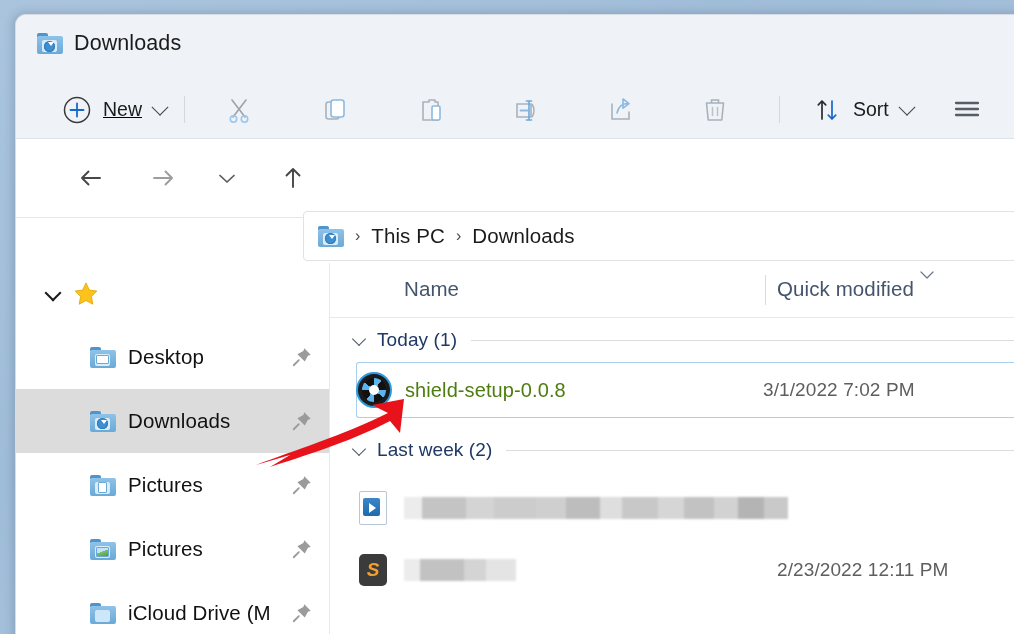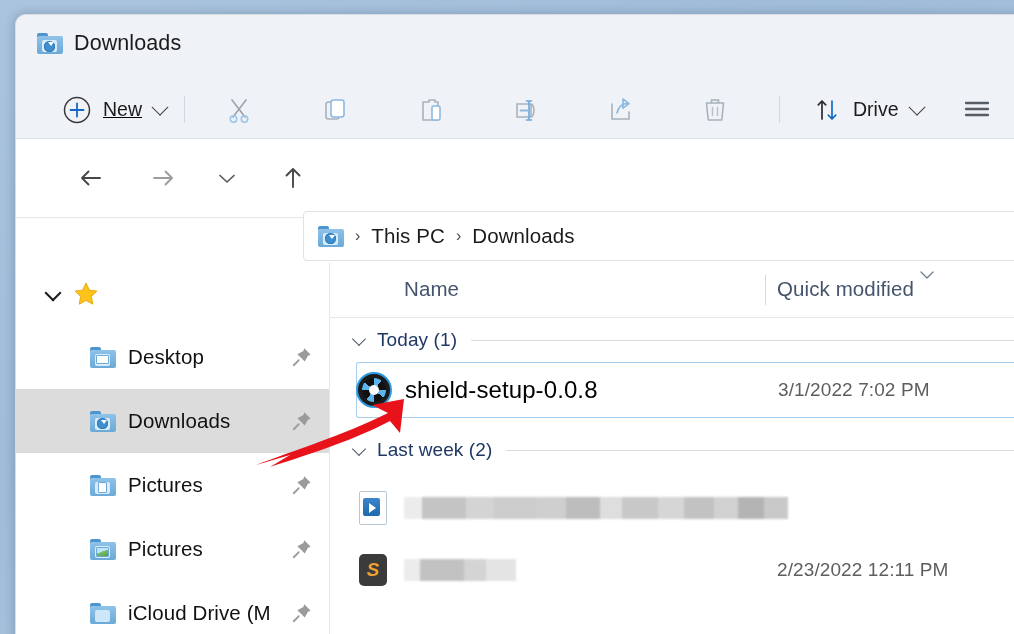--- a/index.html
+++ b/index.html
@@ -314,32 +314,32 @@
     width: calc(100% - 26px);
   }
   .file-icon-slot {
     width: 34px; height: 34px;
     margin-left: 26px; margin-right: 14px;
     flex: 0 0 auto;
     display: flex; align-items: center; justify-content: center;
   }
   .file-row.selected .file-icon-slot { margin-left: 0; }
   .file-name {
-    font-size: 24px;
-    color: #000000;
+    font-size: 20px;
+    color: #4d7c0f;
     letter-spacing: 0.1px;
   }
   .file-date {
     position: absolute;
     left: 447px;
     font-size: 19px;
     color: #5e5e5e;
     letter-spacing: 0.1px;
   }
-  .file-row.selected .file-date { left: 421px; }
+  .file-row.selected .file-date { left: 406px; }
 
   
   .blur-wrap { display: flex; align-items: center; filter: blur(1.1px); }
   .blur-wrap span { display: block; height: 22px; }
 
   
   .ico-shield {
     width: 32px; height: 32px; border-radius: 50%;
     background: #1b1b1b;
     box-shadow: 0 0 0 2px #2d9ae0;
@@ -482,21 +482,21 @@
       </svg>
     </div>
 
     <div class="tb-sep" style="margin-left:36px;"></div>
 
     <div class="tb-btn" style="margin-left:14px;padding:0 6px;">
       <svg width="30" height="30" viewBox="0 0 30 30">
         <path d="M10 24 V6 M6.3 9.8 L10 6 L13.7 9.8" fill="none" stroke="#2b2b2b" stroke-width="1.7" stroke-linecap="round" stroke-linejoin="round"></path>
         <path d="M20 6 V24 M16.3 20.2 L20 24 L23.7 20.2" fill="none" stroke="#1668c7" stroke-width="1.7" stroke-linecap="round" stroke-linejoin="round"></path>
       </svg>
-      <span class="tb-label">Drive</span>
+      <span class="tb-label">Sort</span>
       <span class="chev"></span>
     </div>
 
     <div class="tb-btn" style="margin-left:34px;">
       <svg width="26" height="26" viewBox="0 0 26 26">
         <path d="M3 6 H25 M3 12 H25 M3 18 H25" stroke="#555d66" stroke-width="2.3" stroke-linecap="round"></path>
       </svg>
     </div>
   </div>
 

